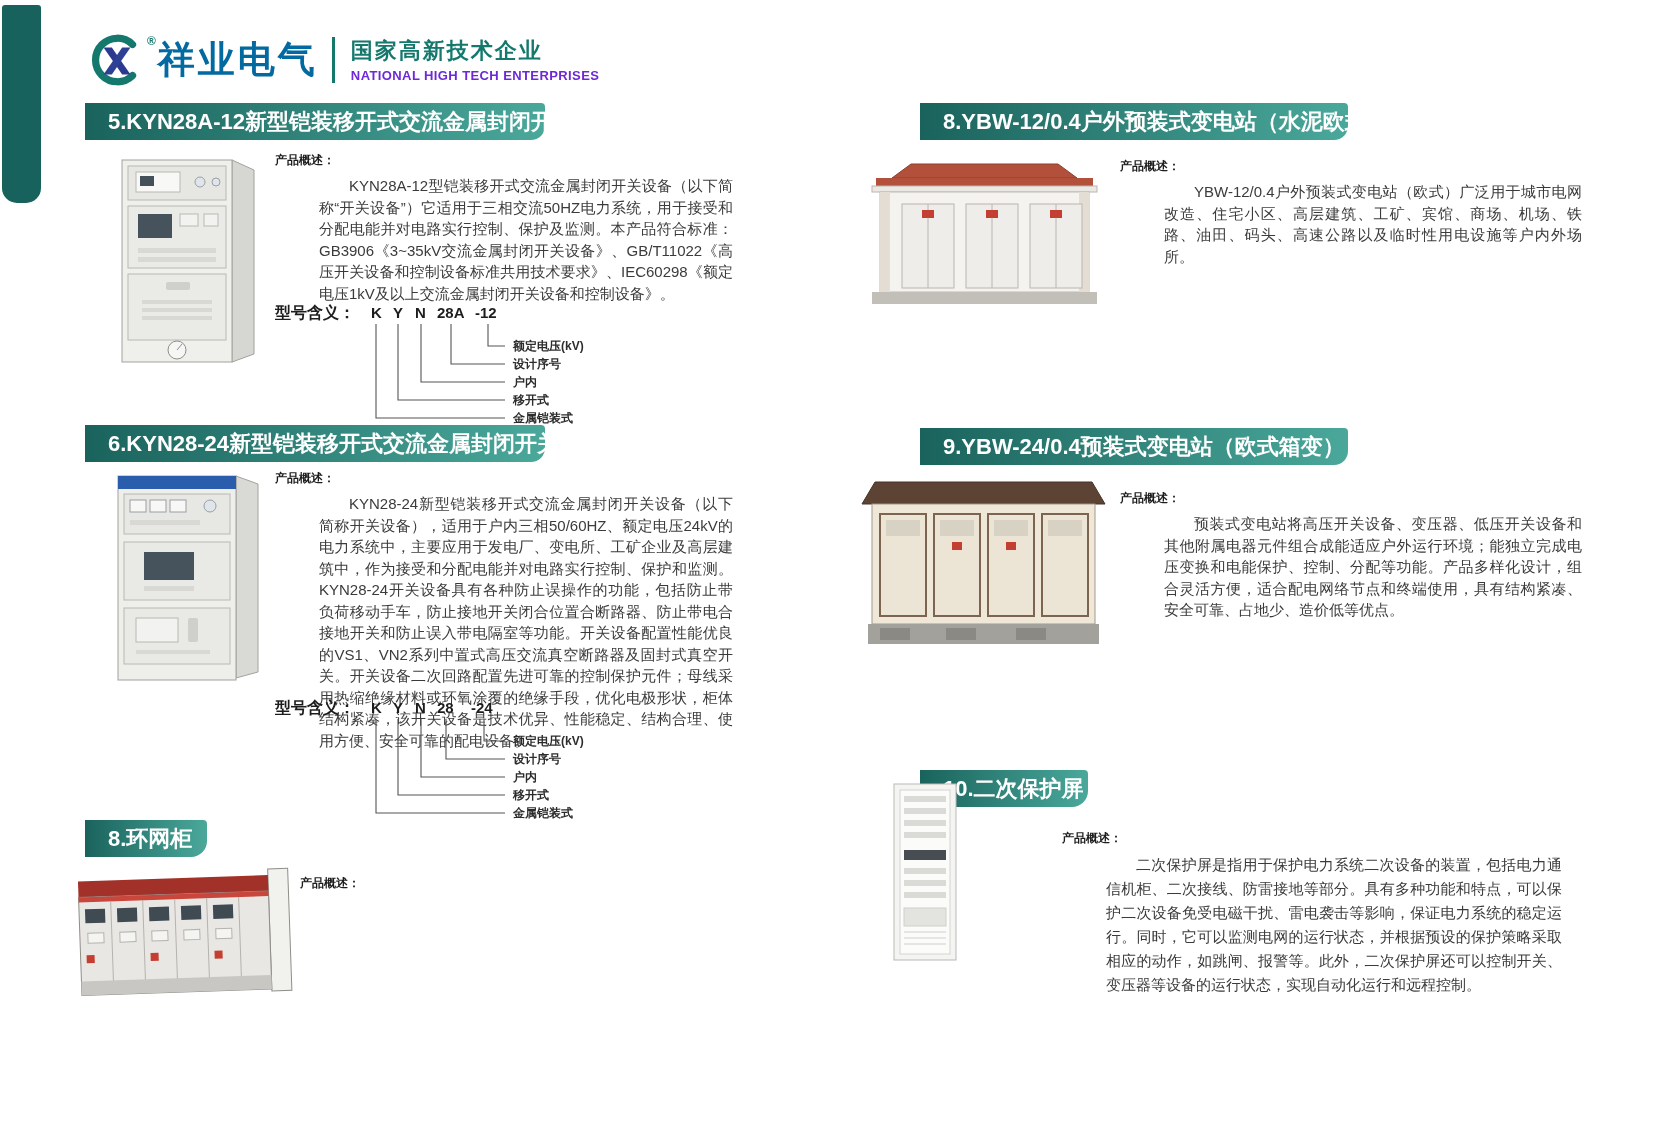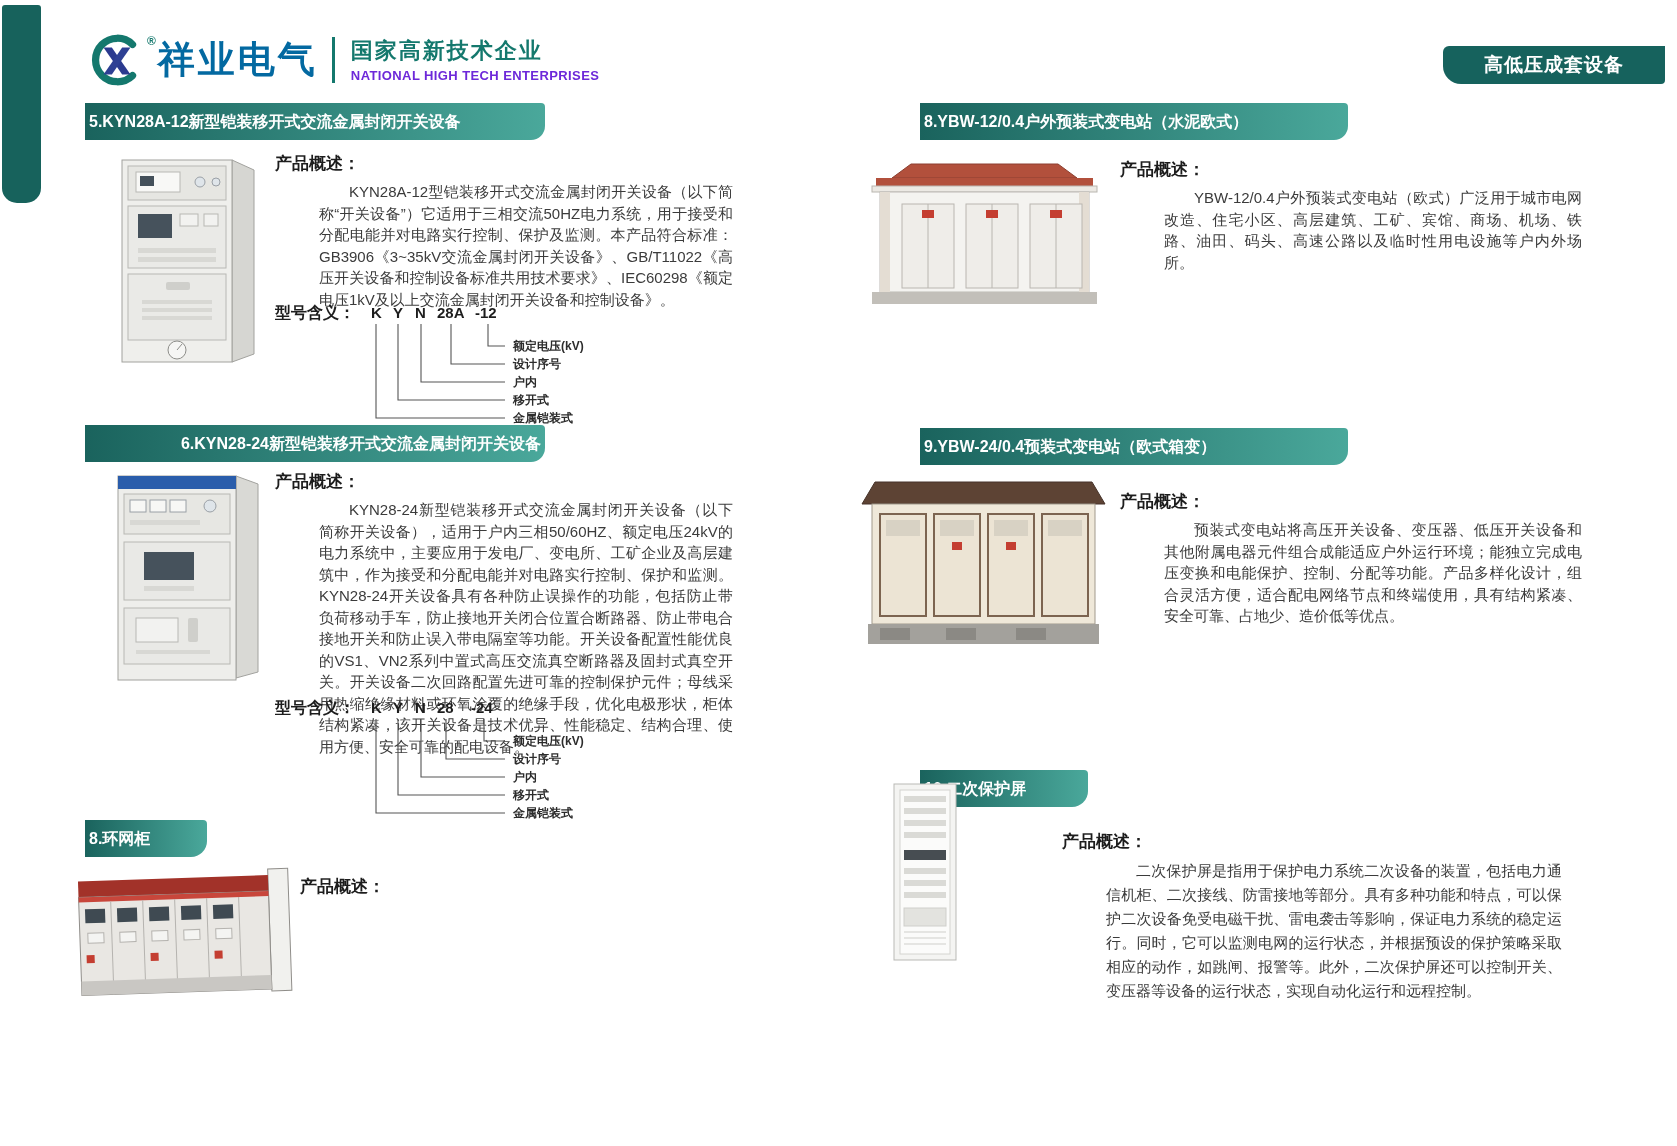--- a/index.html
+++ b/index.html
@@ -16,25 +16,25 @@
   .reg-mark{font-size:12px;color:#14786d;font-weight:bold;margin:0 2px 0 1px;line-height:14px;}
   .header-divider{width:3px;height:46px;background:#14786d;margin:0 16px 0 14px;}
   .slogan-cn{font-size:22px;font-weight:bold;color:#14786d;letter-spacing:2px;line-height:26px;}
   .slogan-en{font-size:13px;font-weight:bold;color:#6d28d9;letter-spacing:0.4px;margin-top:4px;}
   
   .page-badge{left:1443px;top:46px;width:222px;height:38px;background:#16625d;color:#fff;
               font-size:19px;font-weight:bold;text-align:center;line-height:38px;
               border-radius:6px 0 4px 18px;letter-spacing:1px;}
   
   .banner{background:linear-gradient(90deg,#1a635d,#4aa89b);color:#fff;font-weight:bold;
-          font-size:16px;line-height:37px;height:37px;padding:0 4px;box-sizing:border-box;
+          font-size:22px;line-height:37px;height:37px;padding:0 23px;box-sizing:border-box;
           border-radius:0 4px 14px 0;white-space:nowrap;}
   .banner.small{border-radius:0 4px 16px 0;}
   
-  .overview-label{font-weight:bold;font-size:17px;color:#1d1d1d;margin-bottom:6px;}
+  .overview-label{font-weight:bold;font-size:12px;color:#1d1d1d;margin-bottom:6px;}
   .body-text{font-size:15px;line-height:21.5px;color:#3b3b3b;text-align:justify;text-indent:2em;margin-left:44px;}
   
   .m-title{font-size:16px;font-weight:bold;fill:#1d1d1d;}
   .m-code{font-size:15px;font-weight:bold;fill:#1d1d1d;}
   .m-item{font-size:12px;font-weight:bold;fill:#2c2c2c;}
   .m-line{stroke:#555;stroke-width:1.1;fill:none;}
 </style>
 </head>
 <body>
 
@@ -52,21 +52,20 @@
       <span class="reg-mark">®</span>
       <span class="brand-name">祥业电气</span>
     </div>
     <div class="header-divider"></div>
     <div>
       <div class="slogan-cn">国家高新技术企业</div>
       <div class="slogan-en">NATIONAL HIGH TECH ENTERPRISES</div>
     </div>
   </div>
 
-  <div class="abs page-badge">高低压成套设备</div>
 
   <div class="abs banner" style="left:85px;top:103px;width:460px;">5.KYN28A-12新型铠装移开式交流金属封闭开关设备</div>
 
   <svg class="abs" style="left:106px;top:150px;" width="160" height="222" viewBox="0 0 160 222">
     <polygon points="126,10 148,20 148,204 126,212" fill="#d6d6d2" stroke="#a2a29e"></polygon>
     <rect x="16" y="10" width="110" height="202" fill="#efefec" stroke="#a2a29e"></rect>
     <rect x="22" y="16" width="98" height="34" fill="#e6e6e2" stroke="#b8b8b4"></rect>
     <rect x="30" y="22" width="44" height="20" fill="#f8f8f6" stroke="#b8b8b4"></rect>
     <rect x="34" y="26" width="14" height="10" fill="#44505a"></rect>
     <circle cx="94" cy="32" r="5" fill="#dfe5ea" stroke="#9aa0a6"></circle>

